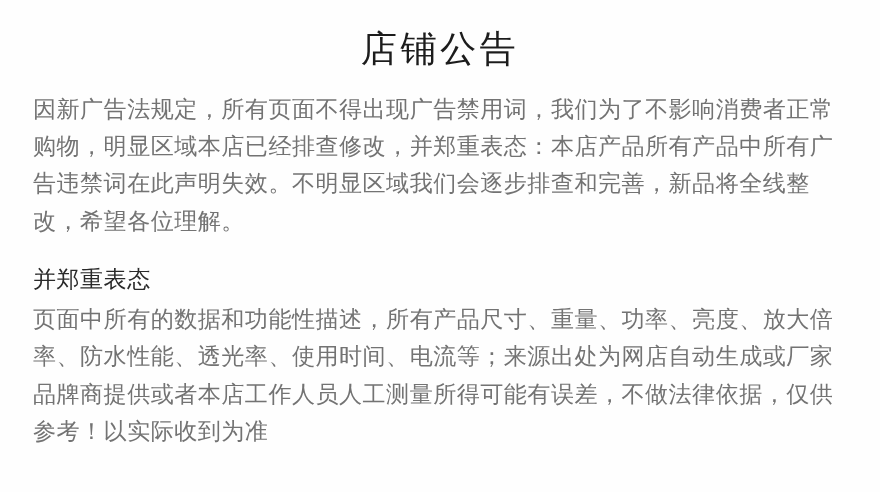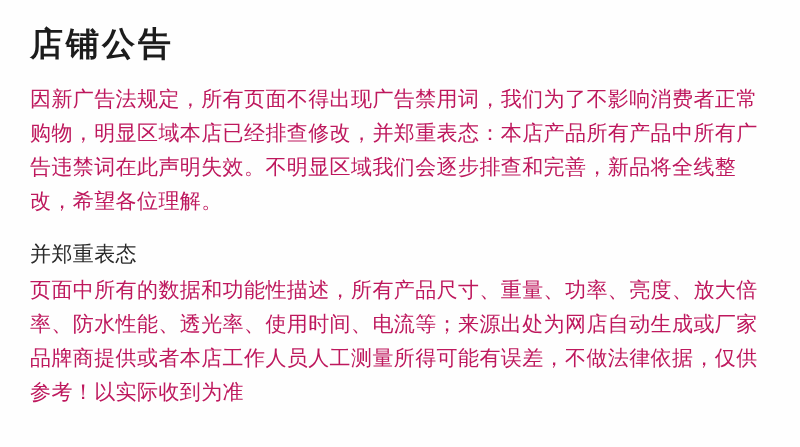--- a/index.html
+++ b/index.html
@@ -16,32 +16,32 @@
   }
   .page {
     width: 800px;
     height: 447px;
     box-sizing: border-box;
     padding: 14px 30px 0 30px;
     background: #fefefe;
     position: relative;
   }
   .notice-title {
-    text-align: left;
+    text-align: center;
     font-size: 33px;
-    font-weight: bold;
+    font-weight: normal;
     letter-spacing: 3px;
     color: #1c1c1c;
     margin: 10px 0 18px 0;
     line-height: 1.2;
   }
   .body-block {
     font-size: 21px;
     line-height: 1.62;
-    color: #be185d;
+    color: #737373;
     letter-spacing: 0.4px;
     text-align: left;
   }
   .paragraph-main {
     margin: 0 0 20px 0;
   }
   .disclaimer-heading {
     font-size: 21px;
     line-height: 1.6;
     color: #2a2a2a;

